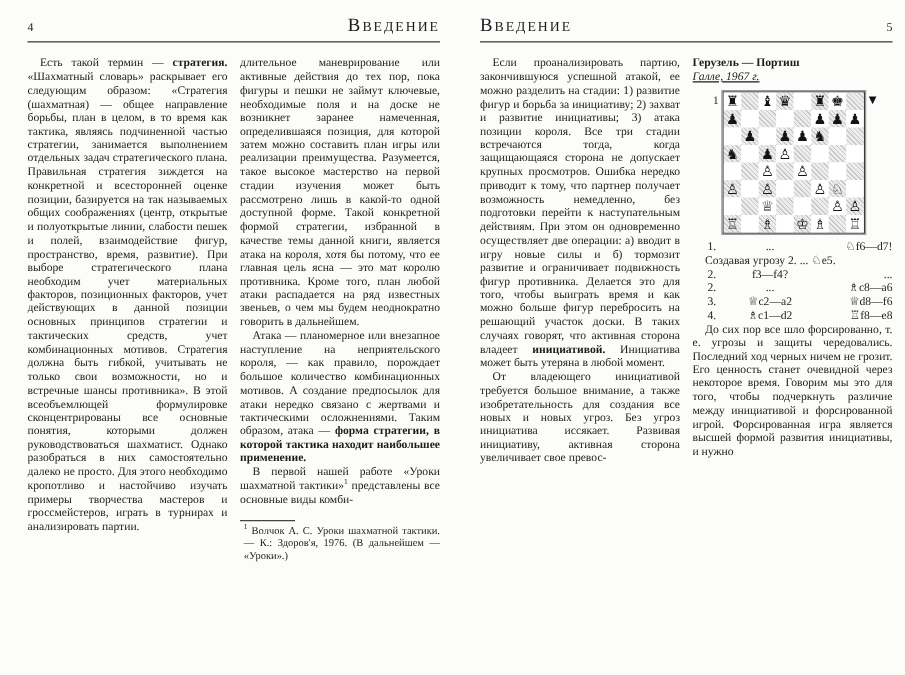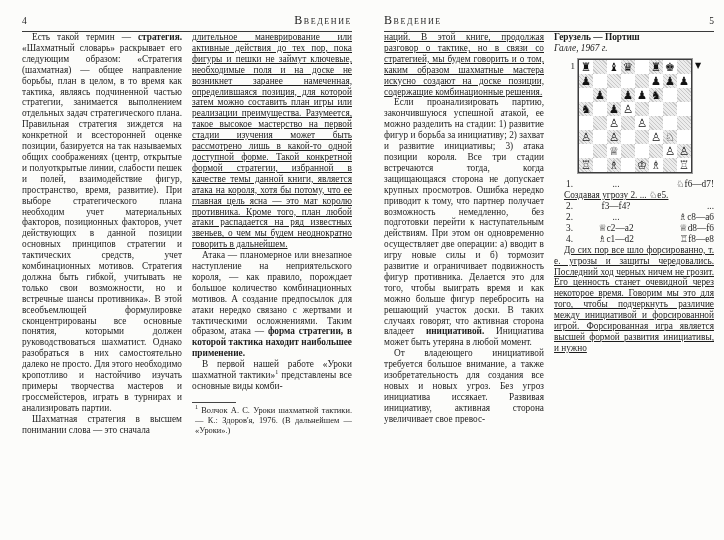--- a/index.html
+++ b/index.html
@@ -15,40 +15,40 @@
     width:362px;height:540px;box-sizing:border-box;
     padding:13px 10px 6px 22px;
     position:relative;
   }
   .pg-header{
     width:330px;display:flex;justify-content:space-between;align-items:baseline;
     border-bottom:1px solid #3a3a3a;padding-bottom:3px;
   }
   .pg-num{font-size:9.5px;}
   .run-title{
-    font-variant:small-caps;font-size:12px;letter-spacing:1.6px;
-  }
-  .cols{display:flex;gap:10px;height:492px;}
+    font-variant:small-caps;font-size:15px;letter-spacing:1.6px;
+  }
+  .cols{display:flex;gap:10px;margin-top:12px;height:492px;}
   .col{width:160px;overflow:hidden;}
   .col p{
     margin:0;font-size:9.3px;line-height:10.9px;
     text-align:justify;text-indent:10px;
   }
-  .col p.noindent{text-indent:0;text-decoration:underline;}
+  .col p.noindent{text-indent:0;}
   sup{font-size:6px;vertical-align:super;line-height:0;}
   b{font-weight:bold;}
 
   
   .footnote-sep{border:none;border-top:0.8px solid #444;width:44px;margin:10px 0 3px 0;}
   .footnote{font-size:8.4px !important;line-height:10.2px !important;text-indent:0 !important;
     padding-left:3px;}
 
   
   .game-title{font-size:9.6px;font-weight:bold;text-align:center;margin-top:7px;text-indent:0 !important;}
-  .game-venue{font-size:9px;font-style:italic;text-align:center;margin-top:1px;text-indent:0 !important;}
+  .game-venue{font-size:9px;font-style:italic;text-align:center;margin-top:1px;text-indent:0 !important;text-decoration:underline;}
 
   
   .diagram-row{display:flex;justify-content:center;align-items:flex-start;margin:5px 0 6px 0;}
   .diag-num{font-size:9px;margin:2px 3px 0 0;width:8px;text-align:right;}
   .board{
     display:grid;grid-template-columns:repeat(8,14px);grid-template-rows:repeat(8,14px);
     border:1.5px solid #3c3c3c;outline:0.5px solid #9a9a9a;background:#fff;
   }
   .sq{width:14px;height:14px;position:relative;}
   .sq.light{background:#ffffff;}
@@ -74,40 +74,38 @@
 <div class="spread">
 
   <div class="page">
     <div class="pg-header">
       <span class="pg-num">4</span>
       <span class="run-title">Введение</span>
     </div>
     <div class="cols">
       <div class="col">
         <p>Есть такой термин — <b>стратегия.</b> «Шахматный словарь» раскрывает его следующим образом: «Стратегия (шахматная) — общее направление борьбы, план в целом, в то время как тактика, являясь подчиненной частью стратегии, занимается выполнением отдельных задач стратегического плана. Правильная стратегия зиждется на конкретной и всесторонней оценке позиции, базируется на так называемых общих соображениях (центр, открытые и полуоткрытые линии, слабости пешек и полей, взаимодействие фигур, пространство, время, развитие). При выборе стратегического плана необходим учет материальных факторов, позиционных факторов, учет действующих в данной позиции основных принципов стратегии и тактических средств, учет комбинационных мотивов. Стратегия должна быть гибкой, учитывать не только свои возможности, но и встречные шансы противника». В этой всеобъемлющей формулировке сконцентрированы все основные понятия, которыми должен руководствоваться шахматист. Однако разобраться в них самостоятельно далеко не просто. Для этого необходимо кропотливо и настойчиво изучать примеры творчества мастеров и гроссмейстеров, играть в турнирах и анализировать партии.</p>
-        <p>Шахматная стратегия в высшем понимании слова — это сначала</p>
       </div>
       <div class="col">
         <p class="noindent">длительное маневрирование или активные действия до тех пор, пока фигуры и пешки не займут ключевые, необходимые поля и на доске не возникнет заранее намеченная, определившаяся позиция, для которой затем можно составить план игры или реализации преимущества. Разумеется, такое высокое мастерство на первой стадии изучения может быть рассмотрено лишь в какой-то одной доступной форме. Такой конкретной формой стратегии, избранной в качестве темы данной книги, является атака на короля, хотя бы потому, что ее главная цель ясна — это мат королю противника. Кроме того, план любой атаки распадается на ряд известных звеньев, о чем мы будем неоднократно говорить в дальнейшем.</p>
         <p>Атака — планомерное или внезапное наступление на неприятельского короля, — как правило, порождает большое количество комбинационных мотивов. А создание предпосылок для атаки нередко связано с жертвами и тактическими осложнениями. Таким образом, атака — <b>форма стратегии, в которой тактика находит наибольшее применение.</b></p>
         <p>В первой нашей работе «Уроки шахматной тактики»<sup>1</sup> представлены все основные виды комби-</p>
         <hr class="footnote-sep">
         <p class="footnote"><sup>1</sup> Волчок А. С. Уроки шахматной тактики. — К.: Здоров'я, 1976. (В дальнейшем — «Уроки».)</p>
       </div>
     </div>
   </div>
 
   <div class="page">
     <div class="pg-header">
       <span class="run-title">Введение</span>
       <span class="pg-num">5</span>
     </div>
     <div class="cols">
       <div class="col">
-        <p class="noindent">наций. В этой книге, продолжая разговор о тактике, но в связи со стратегией, мы будем говорить и о том, каким образом шахматные мастера искусно создают на доске позиции, содержащие комбинационные решения.</p>
         <p>Если проанализировать партию, закончившуюся успешной атакой, ее можно разделить на стадии: 1) развитие фигур и борьба за инициативу; 2) захват и развитие инициативы; 3) атака позиции короля. Все три стадии встречаются тогда, когда защищающаяся сторона не допускает крупных просмотров. Ошибка нередко приводит к тому, что партнер получает возможность немедленно, без подготовки перейти к наступательным действиям. При этом он одновременно осуществляет две операции: а) вводит в игру новые силы и б) тормозит развитие и ограничивает подвижность фигур противника. Делается это для того, чтобы выиграть время и как можно больше фигур перебросить на решающий участок доски. В таких случаях говорят, что активная сторона владеет <b>инициативой.</b> Инициатива может быть утеряна в любой момент.</p>
         <p>От владеющего инициативой требуется большое внимание, а также изобретательность для создания все новых и новых угроз. Без угроз инициатива иссякает. Развивая инициативу, активная сторона увеличивает свое превос-</p>
       </div>
       <div class="col">
         <p class="game-title">Герузель — Портиш</p>
         <p class="game-venue">Галле, 1967 г.</p>
 
         <div class="diagram-row">
           <span class="diag-num">1</span>
           <div class="board">

